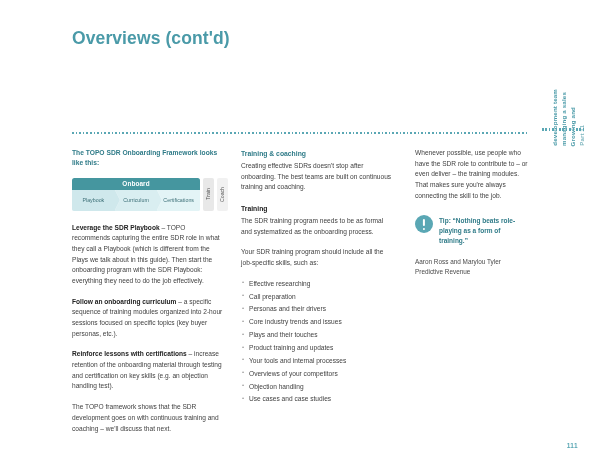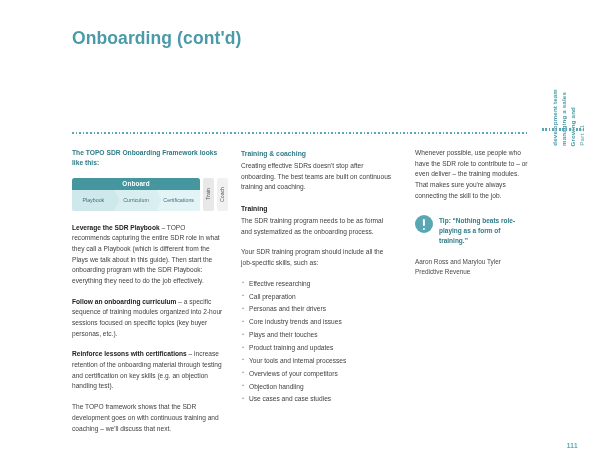--- a/index.html
+++ b/index.html
@@ -295,21 +295,21 @@
     font-weight: bold;
     color: #5aa7b4;
     letter-spacing: 0.4px;
   }
 </style>
 </head>
 <body>
 
 <div class="page">
 
-  <div class="page-title">Onboarding (cont'd)</div>
+  <div class="page-title">Overviews (cont'd)</div>
 
   <div class="rail">
     <div class="rail-inner">
       <span class="vtext part">Part 11</span>
       <span class="vtext l1">Growing and</span>
       <span class="vtext l2">managing a sales</span>
       <span class="vtext l2">development team</span>
     </div>
   </div>
   <div class="rail-dots"></div>

